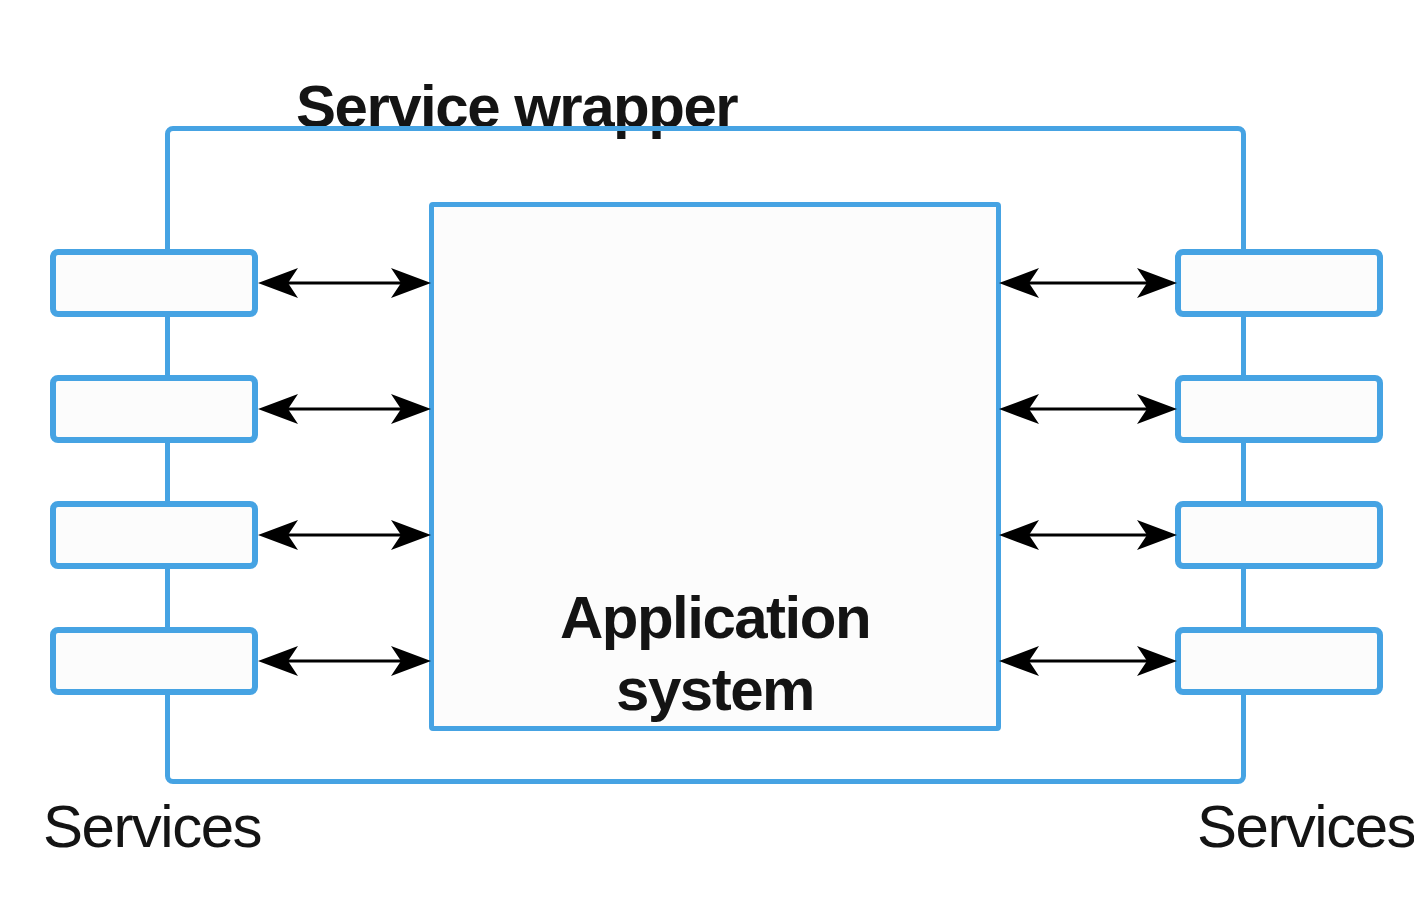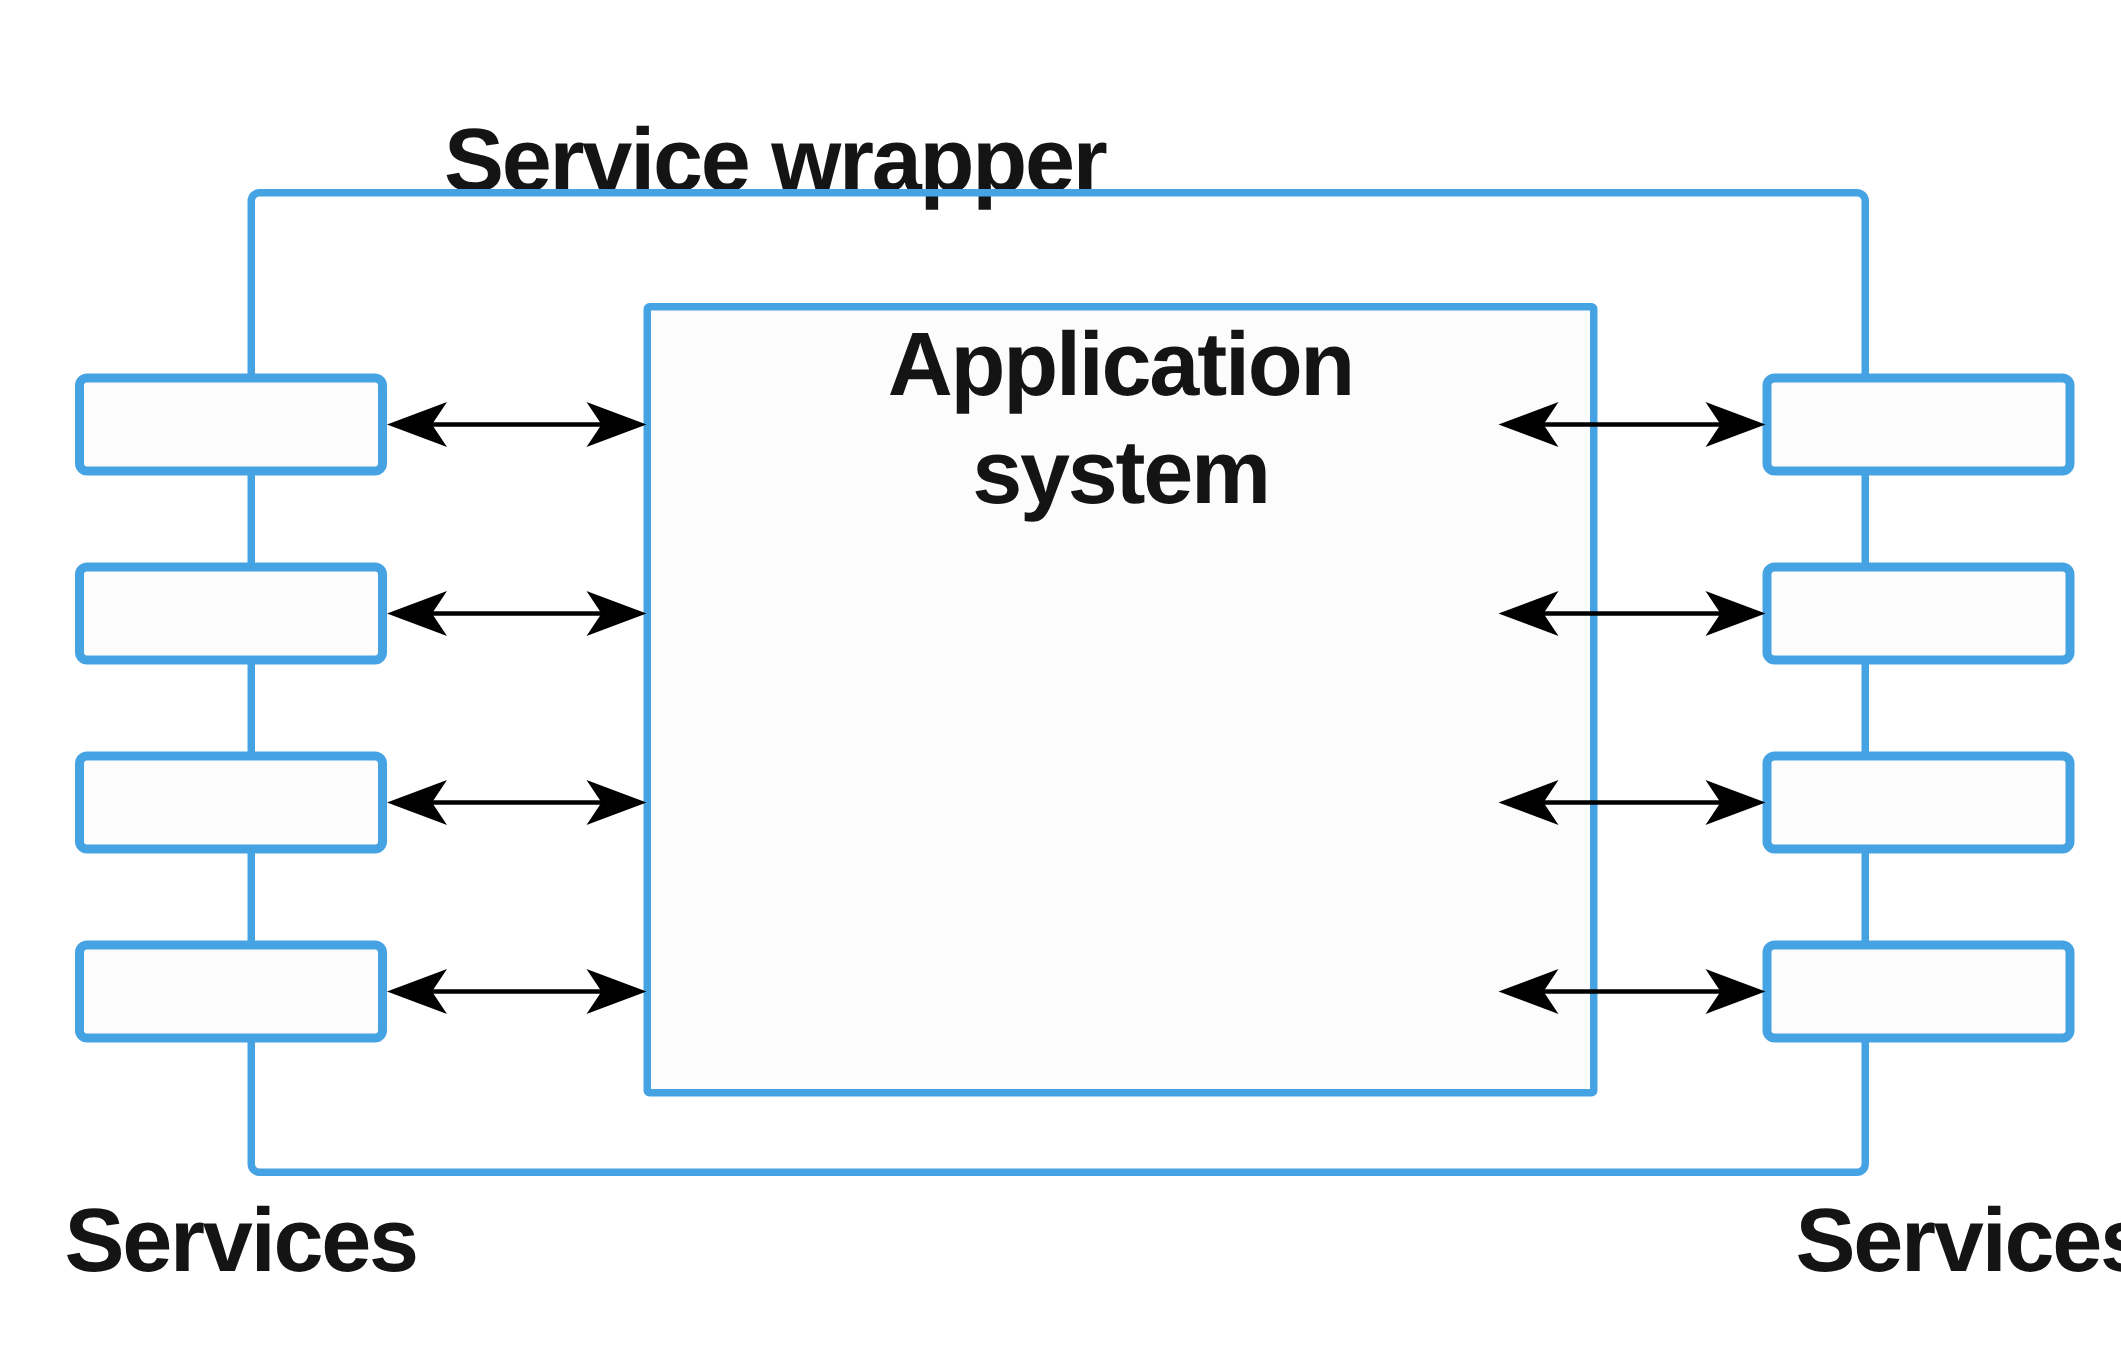--- a/index.html
+++ b/index.html
@@ -26,44 +26,44 @@
   .wrapper-box{
     position:absolute;left:165px;top:126px;
     width:1081px;height:658px;
     box-sizing:border-box;
     border:5px solid var(--accent);
     border-radius:8px;
     background:transparent;
   }
   .app-box{
     position:absolute;left:429px;top:202px;
-    width:636px;height:529px;
+    width:572px;height:529px;
     box-sizing:border-box;
     border:5px solid var(--accent);
     border-radius:4px;
     background:var(--box-fill);
-    display:flex;align-items:flex-start;justify-content:center;
+    display:flex;align-items:flex-end;justify-content:center;
     text-align:center;
   }
   .app-label{
     font-size:60px;font-weight:600;line-height:1.2;
     letter-spacing:-1.5px;
     max-width:420px;
   }
   .svc-box{
     position:absolute;
     width:208px;height:68px;
     box-sizing:border-box;
     border:6px solid var(--accent);
     border-radius:8px;
     background:var(--box-fill);
   }
   .group-label{
     position:absolute;top:792px;
-    font-size:60px;font-weight:700;letter-spacing:-1.5px;
+    font-size:60px;font-weight:400;letter-spacing:-1.5px;
     white-space:nowrap;
   }
   .group-label.left{left:43px;}
   .group-label.right{left:1197px;}
   #arrows{
     position:absolute;left:0;top:0;
     width:1414px;height:898px;
     pointer-events:none;
   }
 </style>

